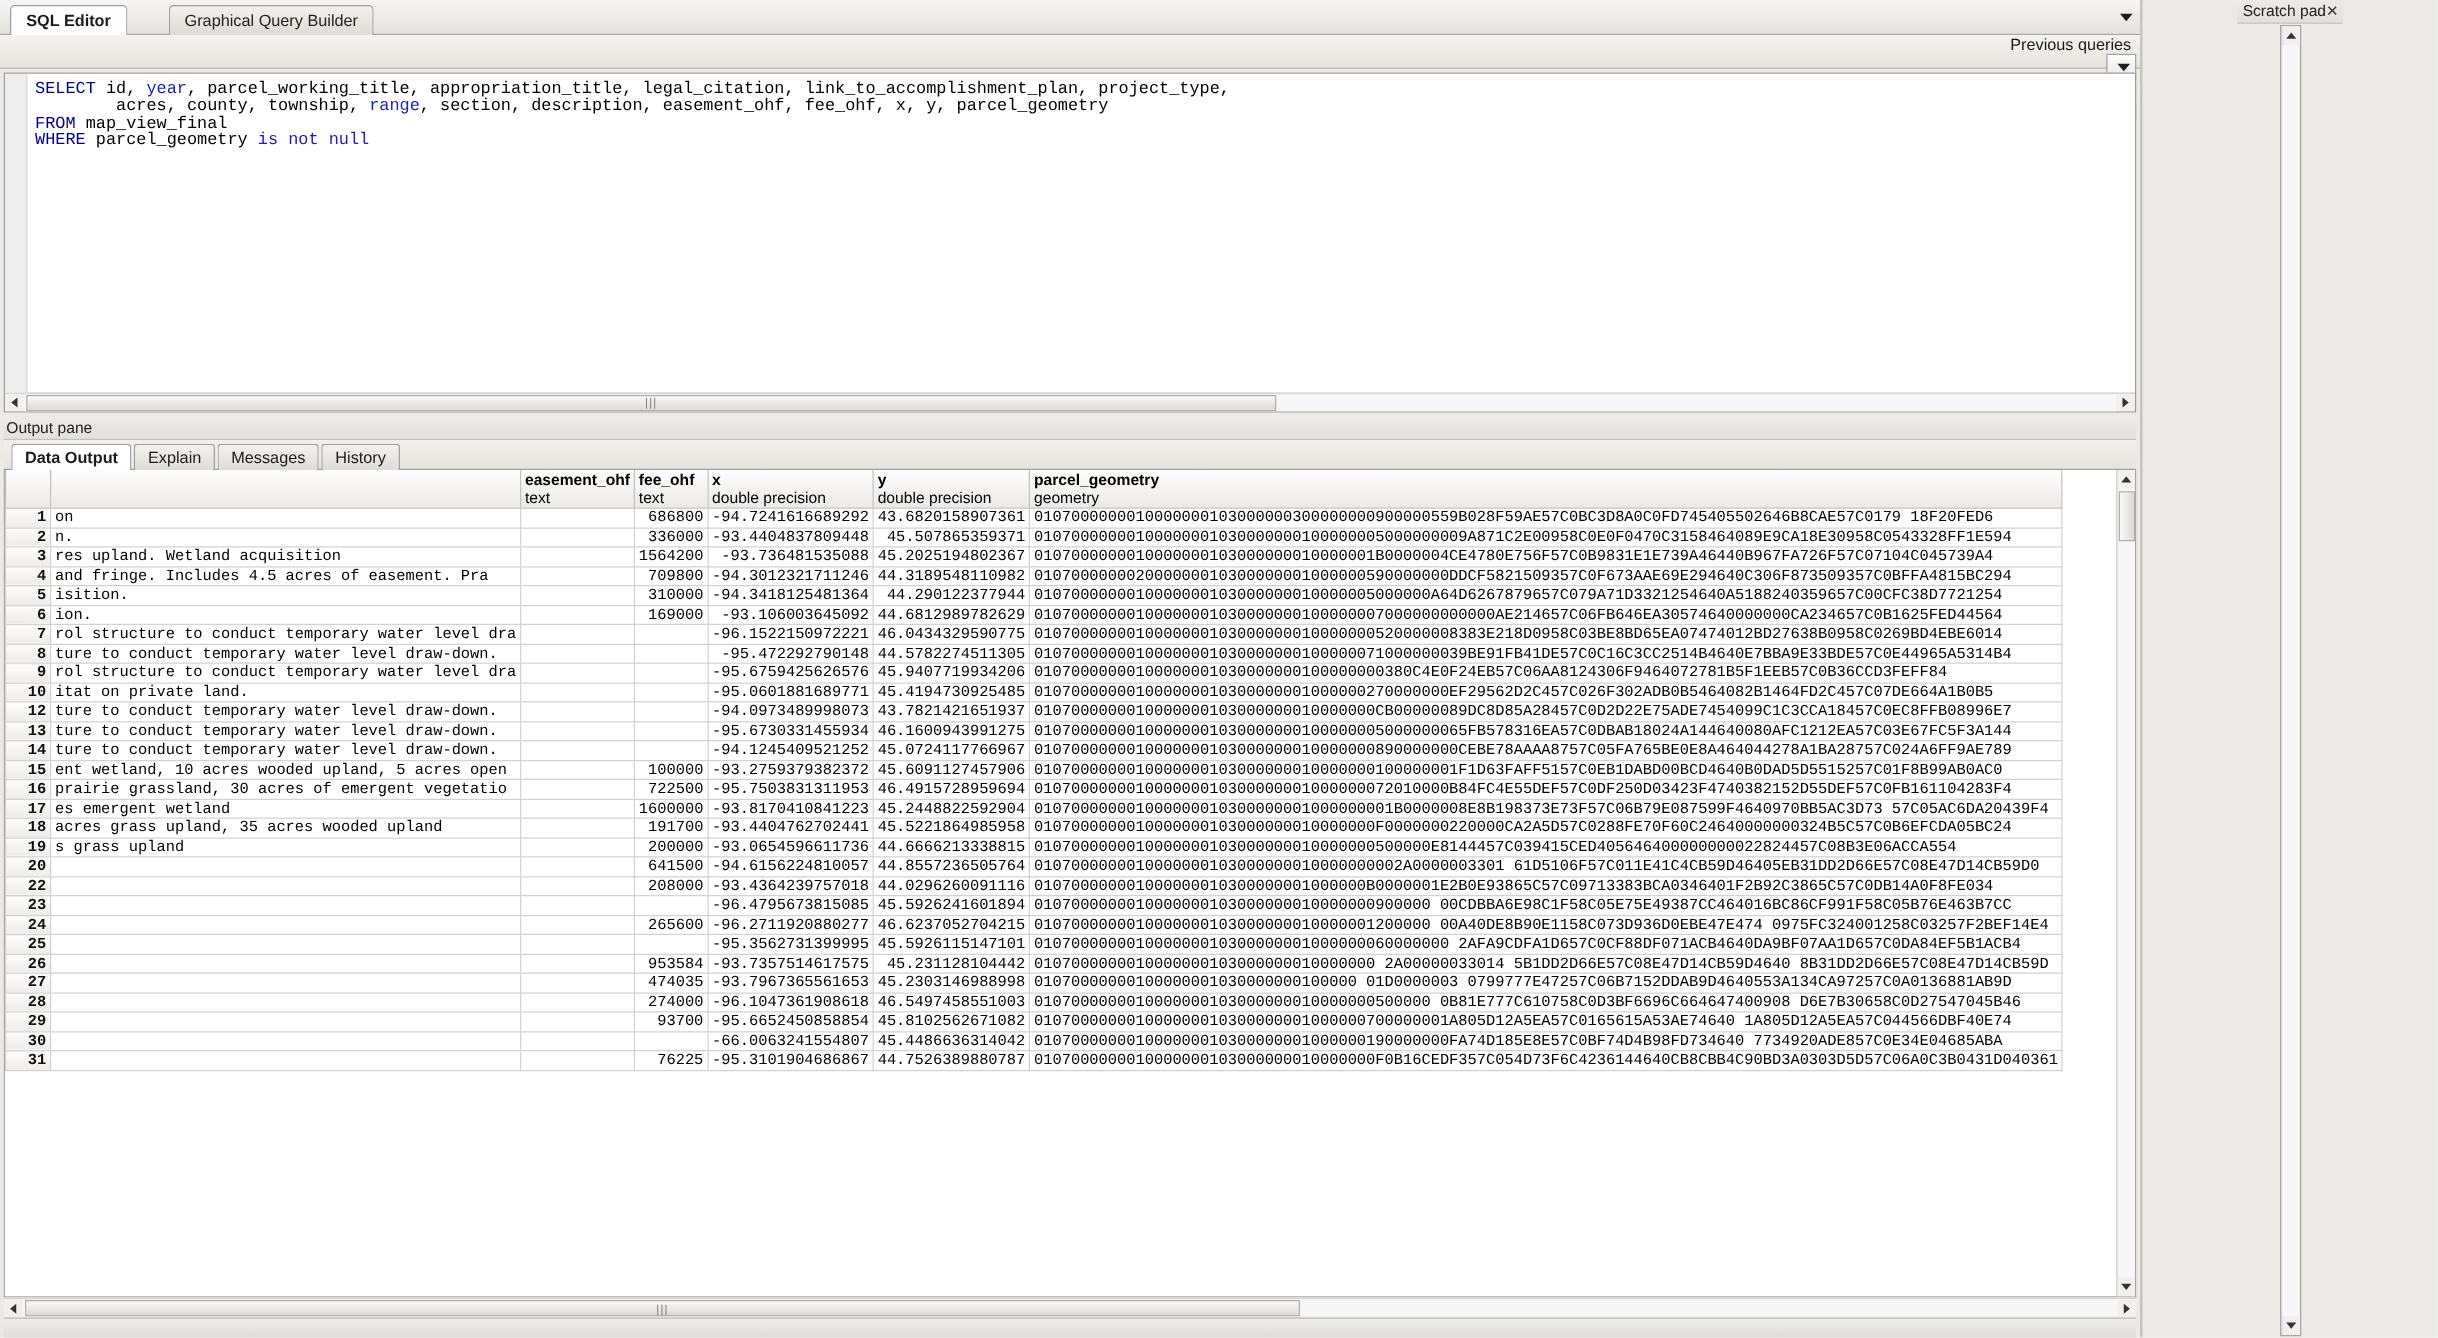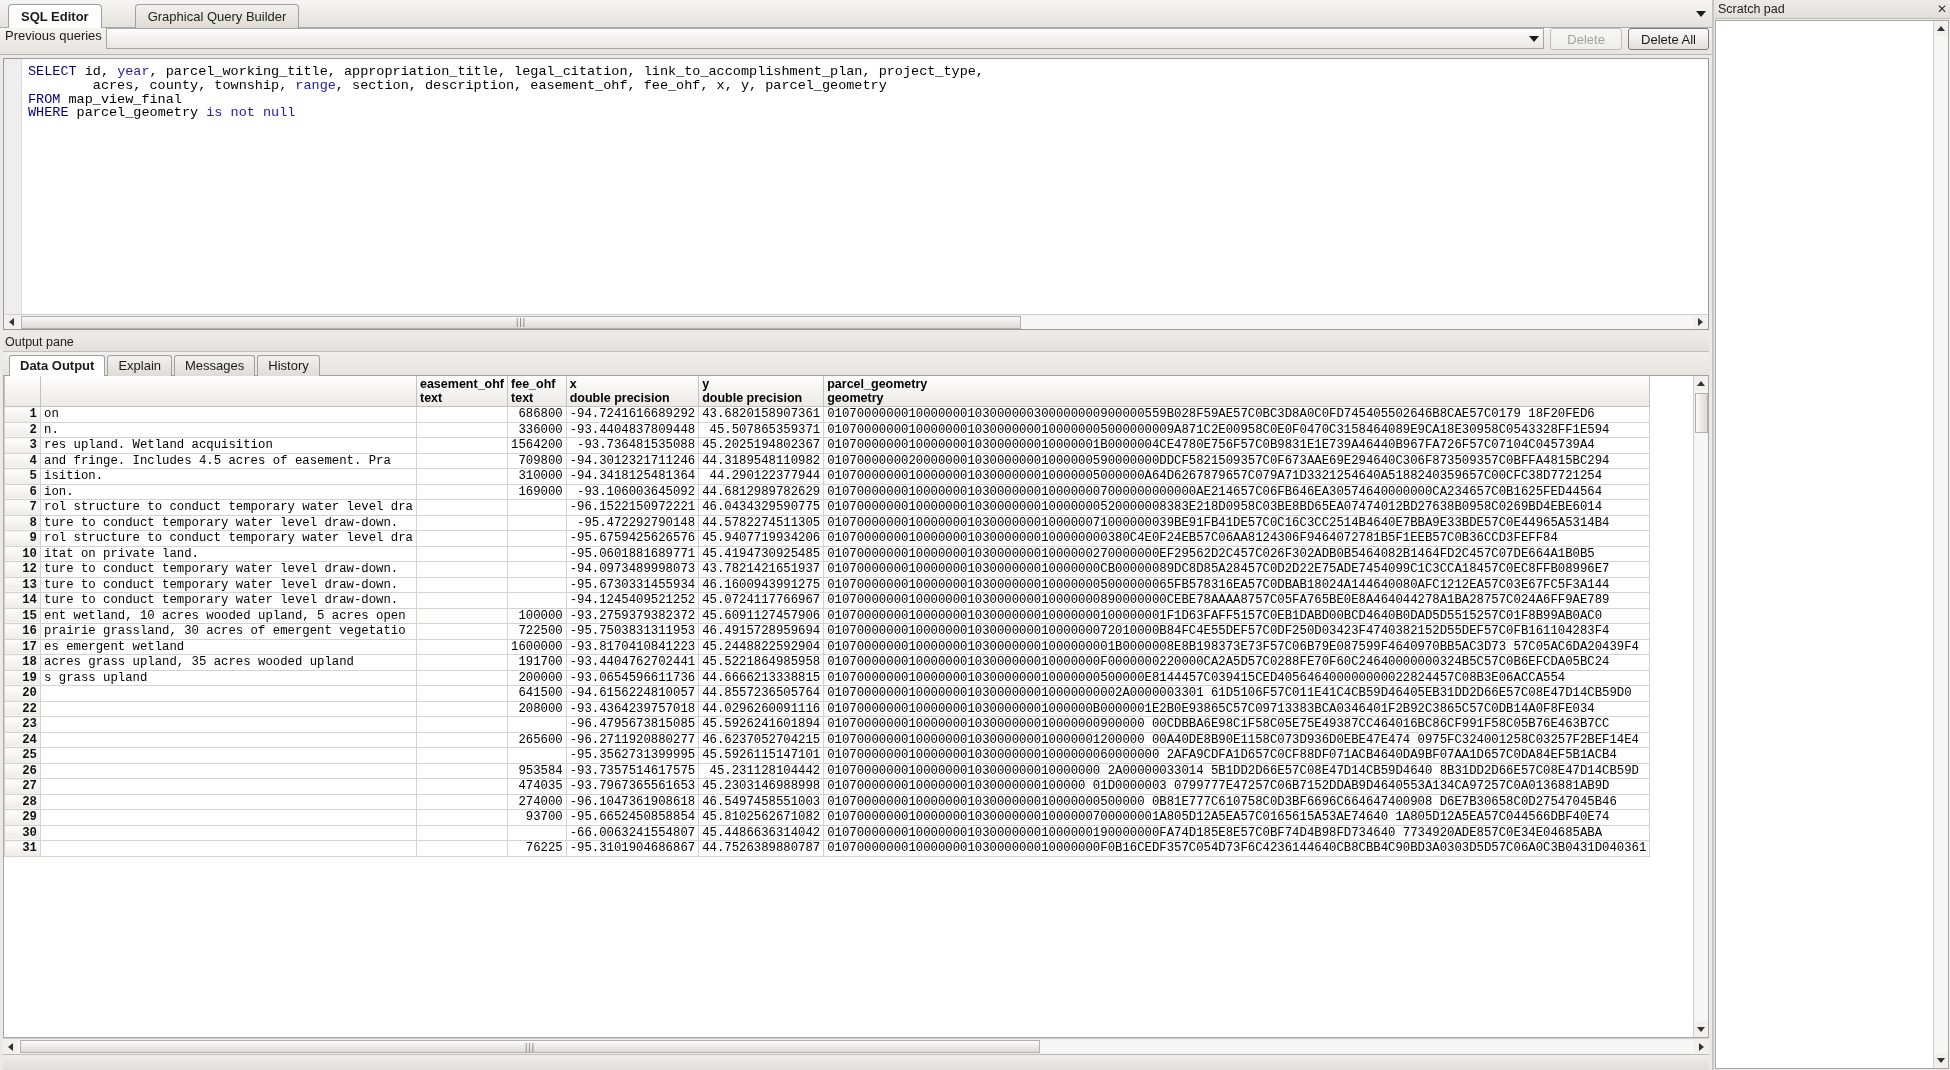--- a/index.html
+++ b/index.html
@@ -39,24 +39,25 @@
   .tab.active { font-weight: bold; background: #fdfdfd; z-index: 3; }
   .tab.inactive { background: linear-gradient(#f3f1ed,#dedbd6); color: #222; }
   .tabstrip-spacer { flex: 1; }
   .tabstrip-menu {
     width: 22px; height: 26px; display: flex; align-items: center; justify-content: center;
     cursor: default;
   }
 
   
   .prevrow {
-    height: 27px; display: flex; align-items: flex-start;
+    height: 27px; display: flex; align-items: flex-end;
     background: linear-gradient(#f4f3f0,#e6e4df);
     border-bottom: 1px solid #b6b4b0;
     padding: 0 3px;
+    flex-direction: column;
   }
   .prevlabel { font-size: 13px; padding: 0 4px 0 2px; white-space: nowrap; color:#1a1a1a;}
   .combo {
     flex: 1; height: 21px; border: 1px solid #a6a6a6;
     background: linear-gradient(#fdfdfd,#e9e7e3);
     display: flex; align-items: center; position: relative; min-width: 0;
   }
   .combo-value { flex:1; padding-left: 4px; font-size: 12px; color: #222; overflow: hidden; white-space: nowrap; }
   .combo-arrow {
     width: 18px; height: 19px; display: flex; align-items: center; justify-content: center;
@@ -136,21 +137,21 @@
   table.grid { border-collapse: collapse; table-layout: fixed; font-size: 12.5px; }
   table.grid th {
     background: linear-gradient(#fdfdfd,#eceae6);
     border: 1px solid #c4c2be; border-top: none;
     font-family: "Liberation Sans", sans-serif;
     font-weight: bold; font-size: 12.5px;
     text-align: left; vertical-align: top;
     padding: 1px 3px; height: 28px;
     white-space: nowrap; overflow: hidden;
   }
-  table.grid th .ty { font-weight: bold; display:block; }
+  table.grid th .ty { font-weight: normal; display:block; }
   table.grid td {
     border: 1px solid #d5d3cf; padding: 0 3px;
     height: 14.5px; line-height: 14.5px;
     font-family: "Liberation Mono","DejaVu Sans Mono", monospace;
     font-size: 12.3px; white-space: nowrap; overflow: hidden;
     vertical-align: middle;
   }
   td.rownum {
     background: linear-gradient(#fdfdfd,#eeece8);
     border: 1px solid #c4c2be;
@@ -187,21 +188,21 @@
   
   .statusbar {
     height: 16px; background: linear-gradient(#ededea,#e0ded9);
     border-top: 1px solid #bdbbb7; display:flex; align-items:center;
   }
 
   
   .scratch {
     position: absolute; right: 0; top: 0; width: 238px; height: 1070px;
     background: #eceae6; border-left: 2px solid #c6c4c0;
-    display: flex; flex-direction: column;
+    display: flex; flex-direction: column; align-items: center;
   }
   .scratch-title {
     height: 19px; display:flex; align-items:center; justify-content:space-between;
     padding: 0 3px 0 4px; font-size: 12.5px; color: #222;
     background: linear-gradient(#edebe7,#e1dfda); border-bottom: 1px solid #c2c0bc;
   }
   .x-icon { font-size: 12px; color:#333; line-height: 1; cursor: default; }
   .scratch-body { flex:1; display:flex; background:#fff; border:1px solid #a8a8a8; margin: 1px; min-height:0;}
   .scratch-text { flex:1; background:#fff; }
 </style>

